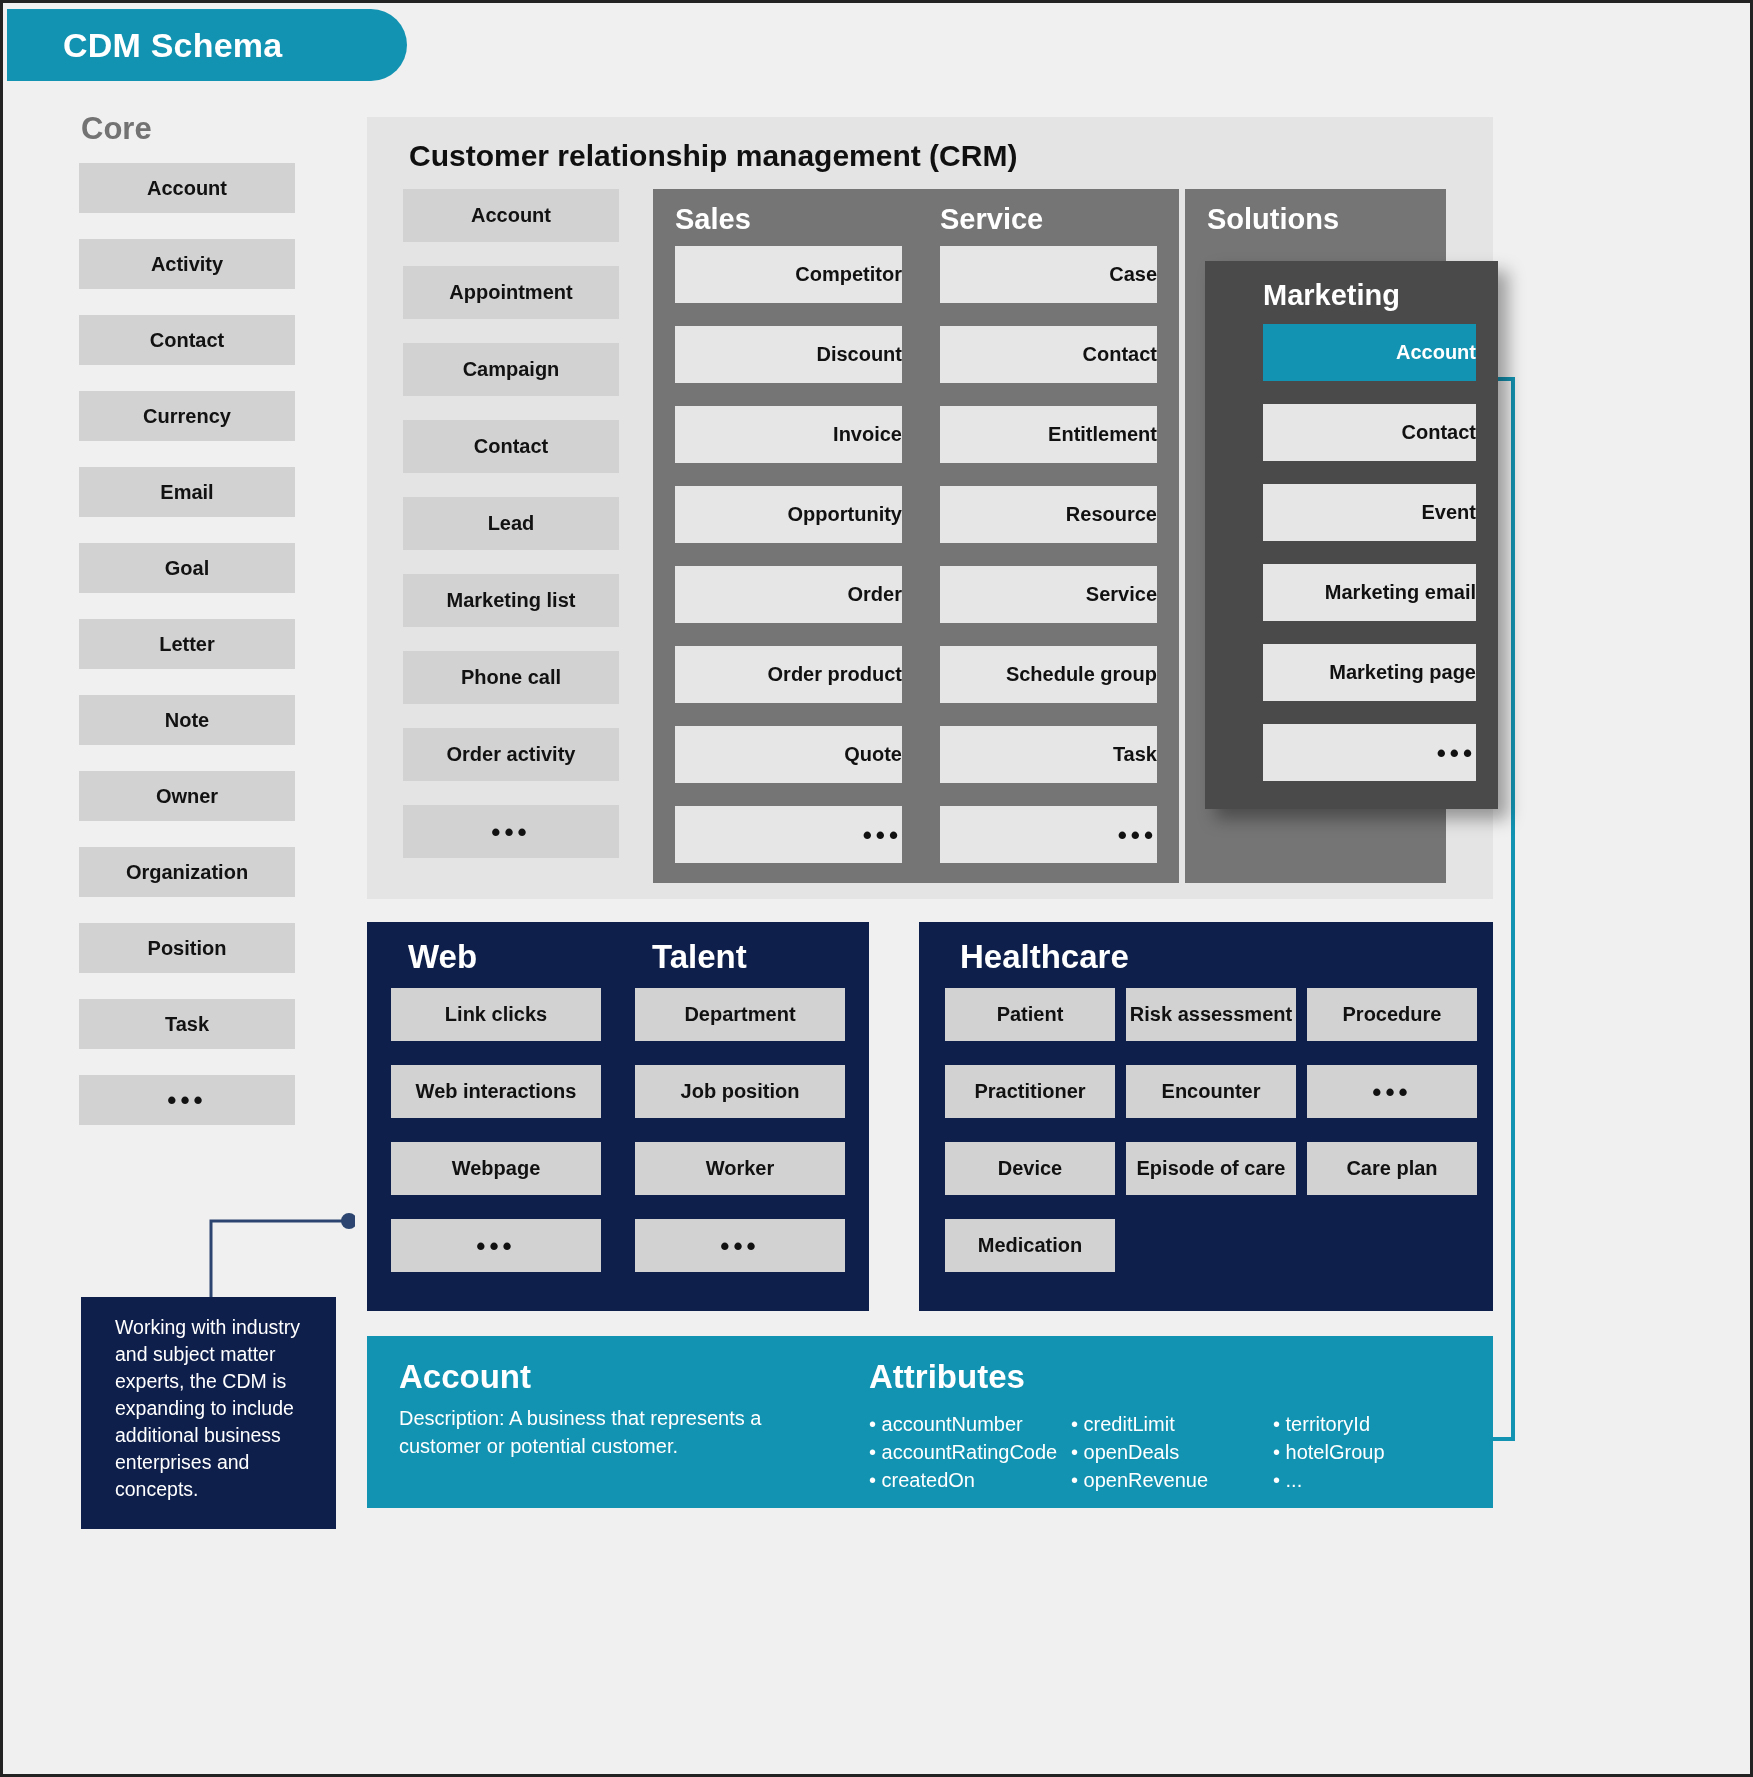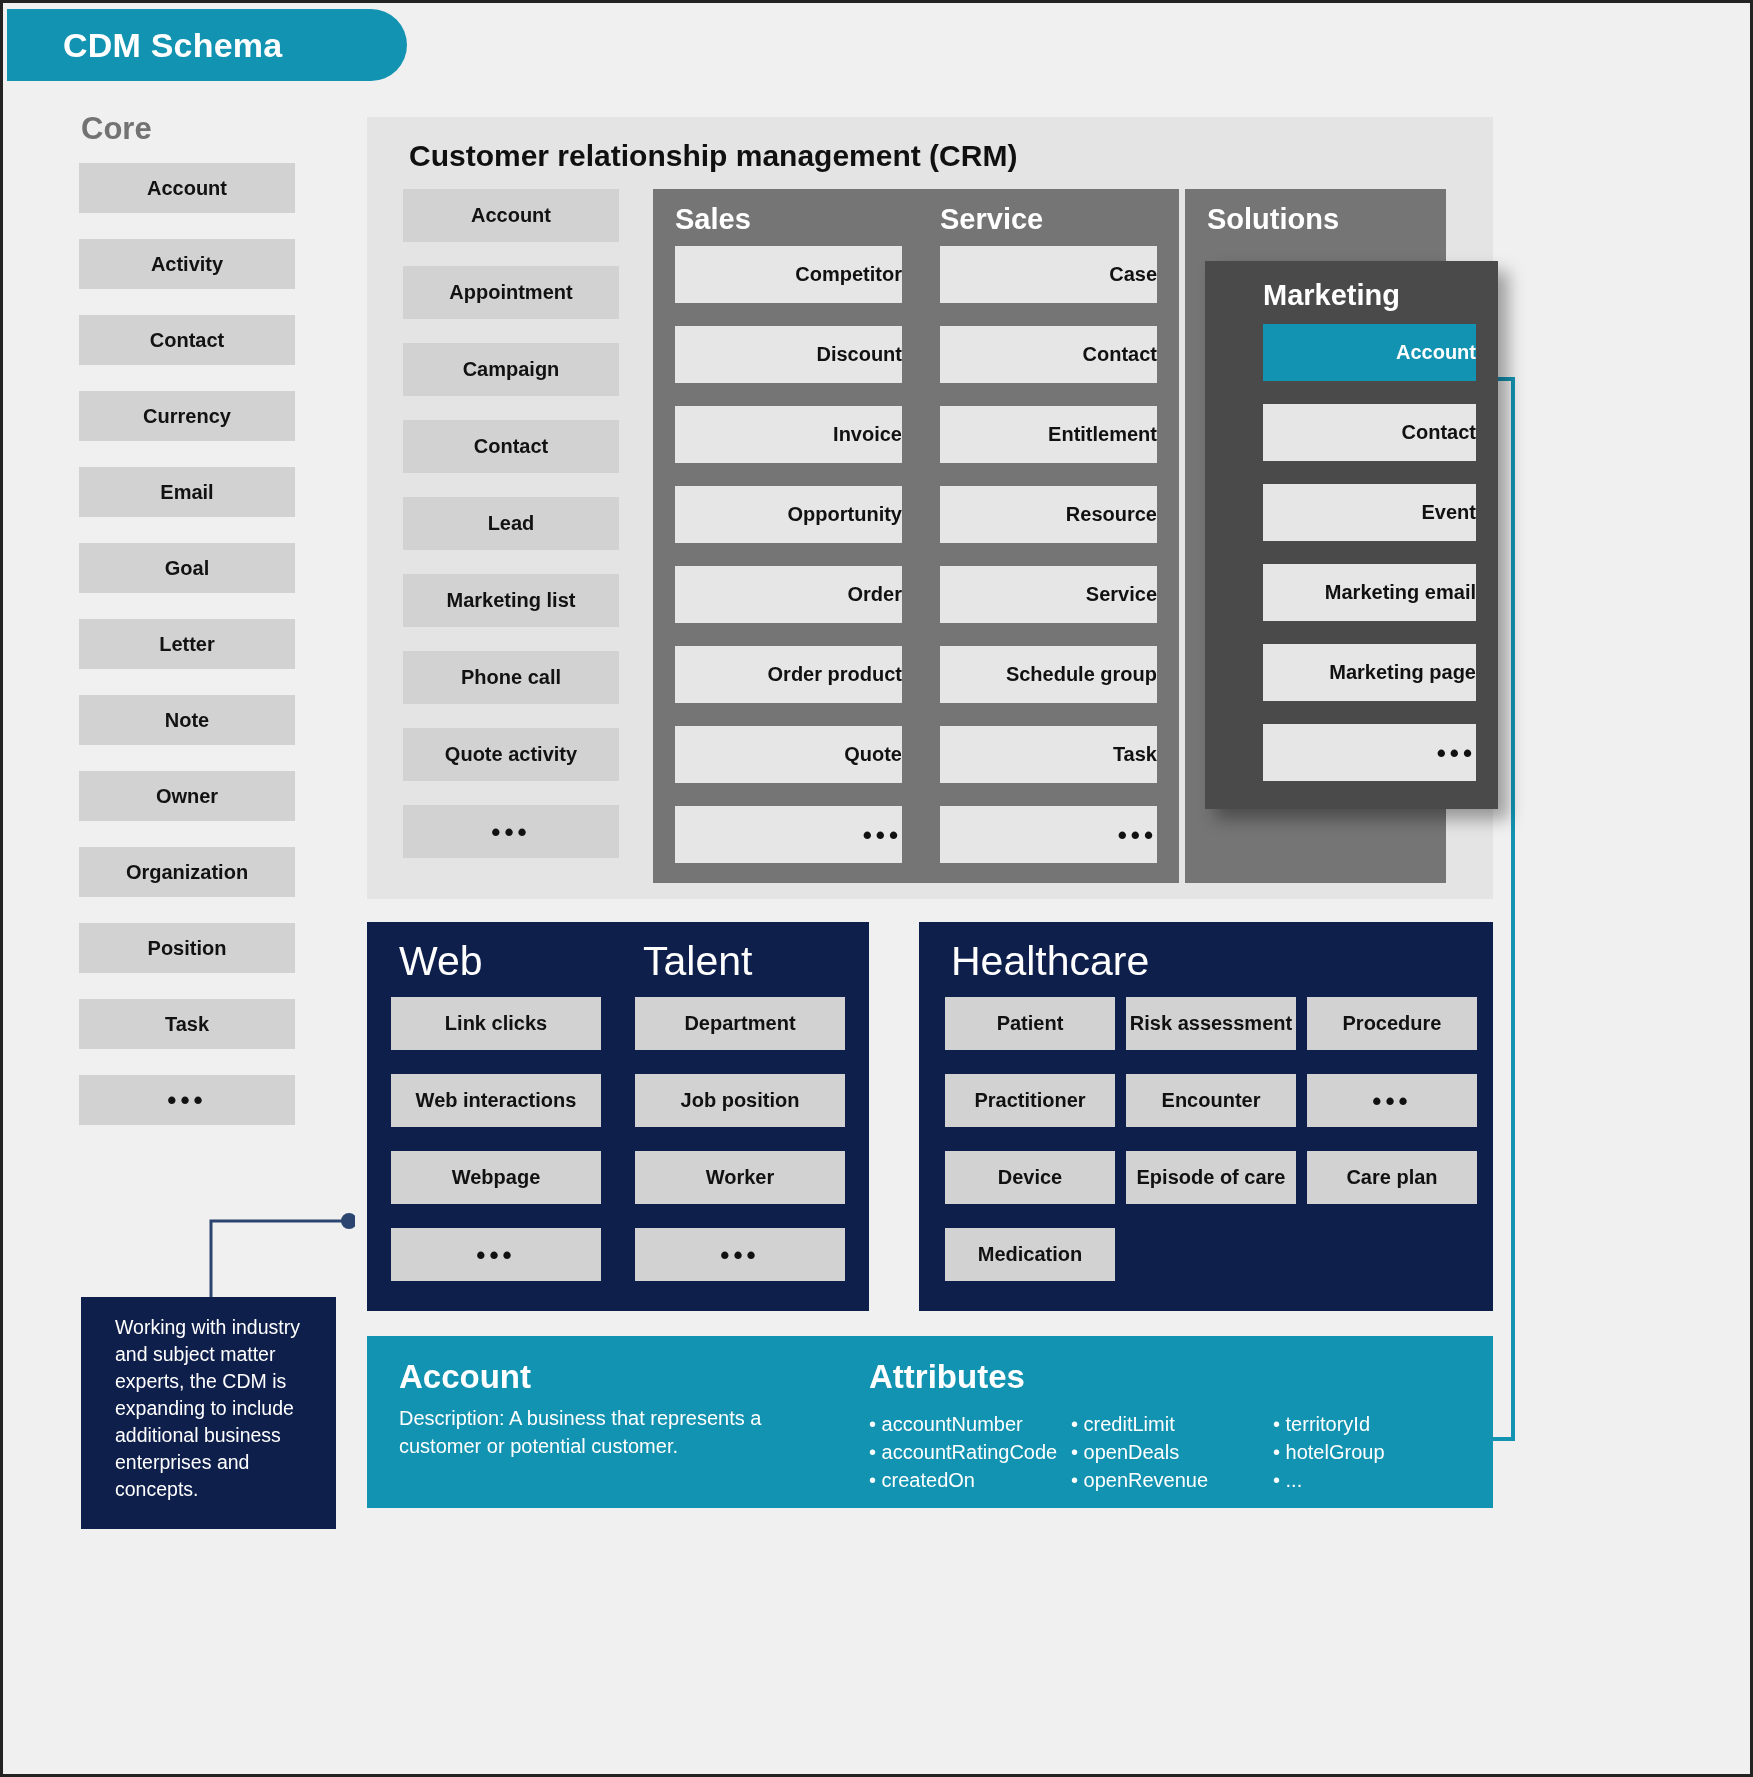--- a/index.html
+++ b/index.html
@@ -67,21 +67,21 @@
     box-shadow:10px 10px 16px rgba(0,0,0,.35);
     z-index:6;
     padding-left:36px;
   }
   #grp-marketing .grp-title{color:#ffffff;font-size:29px;font-weight:600;padding:18px 0 12px 22px;}
   #grp-marketing .grp-chip{background:#e6e6e6;}
   #grp-marketing .grp-chip.sel{background:#1393b2;color:#ffffff;}
 
   
   .navy{position:absolute;background:#0f1f4b;}
-  .navy .navy-title{color:#ffffff;font-size:41px;font-weight:400;padding:16px 0 12px 32px;}
+  .navy .navy-title{color:#ffffff;font-size:33px;font-weight:700;padding:16px 0 12px 41px;}
   .navy-chip{
     background:#d2d2d2;color:#111111;height:53px;
     display:flex;align-items:center;justify-content:center;
     font-size:20px;font-weight:600;
   }
   #sec-web{left:364px;top:919px;width:258px;height:389px;}
   #sec-web .stack{padding:0 24px;}
   #sec-web .navy-chip{margin-bottom:24px;}
   #sec-talent{left:608px;top:919px;width:258px;height:389px;}
   #sec-talent .stack{padding:0 24px;}
@@ -186,21 +186,21 @@
         <div class="crm-chip">
           <span>Lead</span>
         </div>
         <div class="crm-chip">
           <span>Marketing list</span>
         </div>
         <div class="crm-chip">
           <span>Phone call</span>
         </div>
         <div class="crm-chip">
-          <span>Quote activity</span>
+          <span>Order activity</span>
         </div>
         <div class="crm-chip">
           <span class="dots">•••</span>
         </div>
       </div>
 
     <div class="grp" id="grp-sales">
       <div class="grp-title">Sales</div>
       <div class="grp-body">
           <div class="grp-chip">

